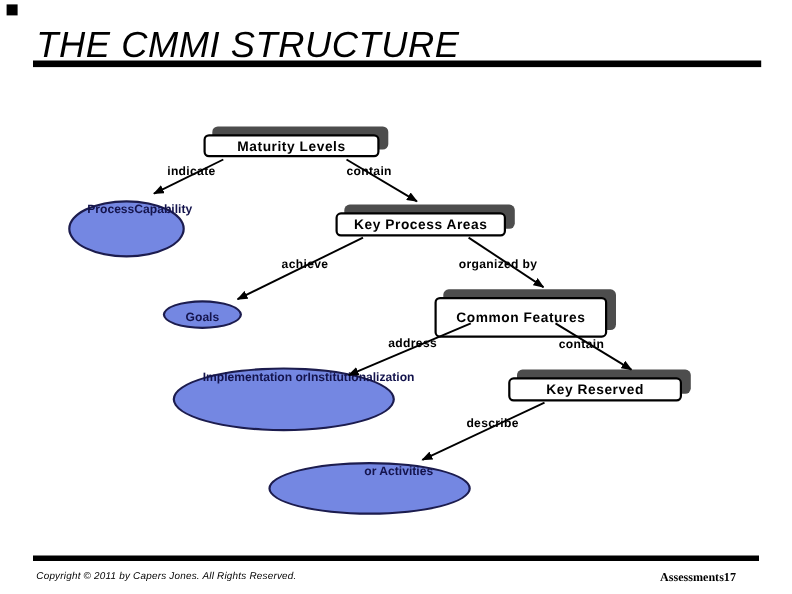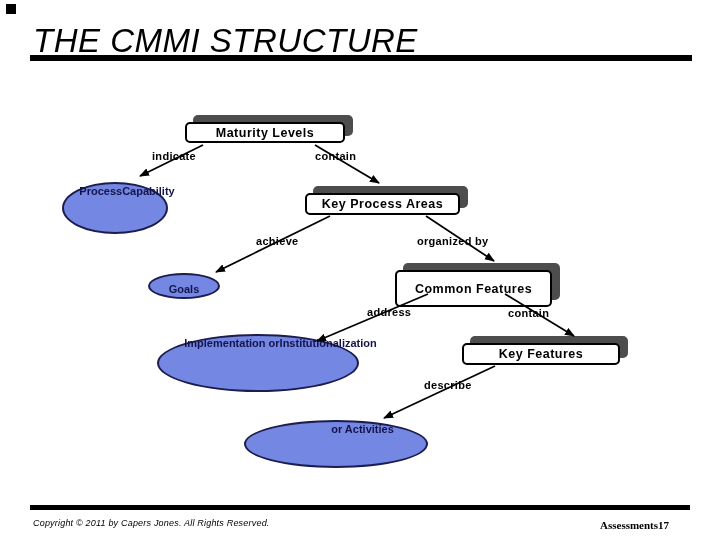--- a/index.html
+++ b/index.html
@@ -54,21 +54,21 @@
 <div class="abs node-box" style="left:185px;top:122px;width:160px;height:21px;">
   <span>Maturity Levels</span>
 </div>
 <div class="abs node-box" style="left:305px;top:193px;width:155px;height:22px;">
   <span>Key Process Areas</span>
 </div>
 <div class="abs node-box" style="left:395px;top:270px;width:157px;height:37px;">
   <span>Common Features</span>
 </div>
 <div class="abs node-box" style="left:462px;top:343px;width:158px;height:22px;">
-  <span>Key Features</span>
+  <span>Key Reserved</span>
 </div>
 
 <div class="abs node-ellipse" style="left:62px;top:182px;width:106px;height:52px;padding-left:24px;">
   <span>Process</span>
   <span>Capability</span>
 </div>
 <div class="abs node-ellipse centered" style="left:148px;top:273px;width:72px;height:26px;">
   <span>Goals</span>
 </div>
 <div class="abs node-ellipse" style="left:157px;top:334px;width:202px;height:58px;padding-left:45px;">
@@ -91,19 +91,19 @@
   <line x1="426" y1="216" x2="494" y2="261" stroke="#000" stroke-width="1.75" marker-end="url(#ah)"></line>
   <line x1="428" y1="294" x2="317" y2="341" stroke="#000" stroke-width="1.75" marker-end="url(#ah)"></line>
   <line x1="505" y1="294" x2="574" y2="336" stroke="#000" stroke-width="1.75" marker-end="url(#ah)"></line>
   <line x1="495" y1="366" x2="384" y2="418" stroke="#000" stroke-width="1.75" marker-end="url(#ah)"></line>
 </svg>
 
 <div class="abs edge-label" style="left:152px;top:150px;">indicate</div>
 <div class="abs edge-label" style="left:315px;top:150px;">contain</div>
 <div class="abs edge-label" style="left:256px;top:235px;">achieve</div>
 <div class="abs edge-label" style="left:417px;top:235px;">organized by</div>
-<div class="abs edge-label" style="left:367px;top:306px;">address</div>
+<div class="abs edge-label" style="left:353px;top:306px;">address</div>
 <div class="abs edge-label" style="left:508px;top:307px;">contain</div>
 <div class="abs edge-label" style="left:424px;top:379px;">describe</div>
 
 <div class="abs footer-rule"></div>
 <div class="abs copyright">Copyright © 2011 by Capers Jones.  All Rights Reserved.</div>
 <div class="abs page-label">Assessments17</div>
 
 </body></html>

